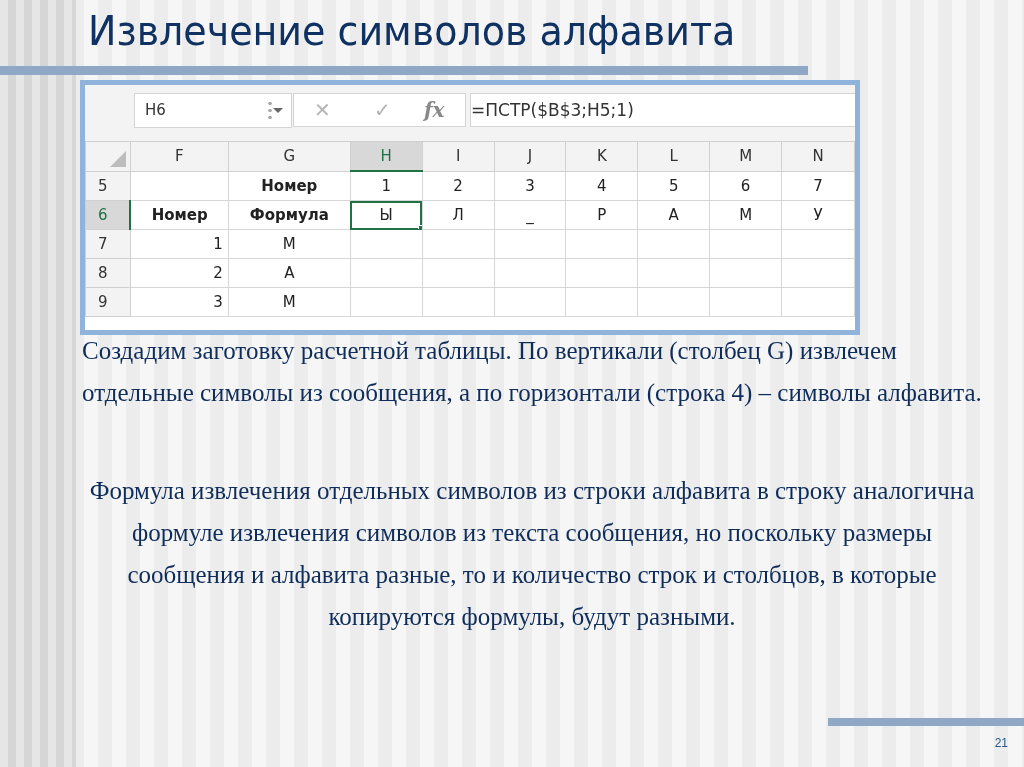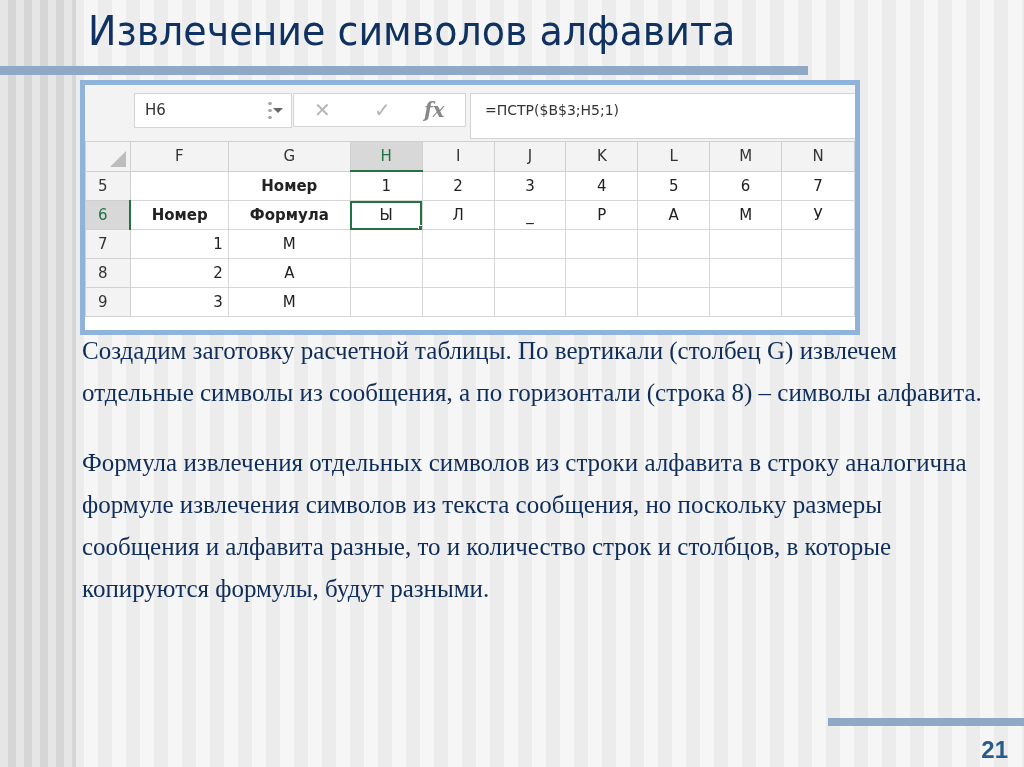--- a/index.html
+++ b/index.html
@@ -19,21 +19,21 @@
     letter-spacing:0px; transform:scaleX(0.95); transform-origin:left;
     white-space:nowrap;
   }
   .title-rule {
     position:absolute; left:0; top:66px; width:808px; height:9px; background:#8ea8c6;
   }
   .footer-rule {
     position:absolute; left:828px; top:718px; width:196px; height:8px; background:#8ea8c6;
   }
   .page-num {
-    position:absolute; right:16px; top:736px; font-size:24px; font-weight:bold; color:#2a5a8c;
+    position:absolute; right:16px; top:736px; font-size:12px; font-weight:normal; color:#2a5a8c;
   }
   
   .excel {
     position:absolute; left:80px; top:80px; width:770px; height:245px;
     border:5px solid #8fb3db; background:#ffffff;
   }
   .fbar {
     position:absolute; left:0; top:0; width:770px; height:56px; background:#f3f3f3;
   }
   .namebox {
@@ -50,23 +50,23 @@
     background: radial-gradient(circle, #aaa 1.5px, transparent 2px) 0 0/4px 7px repeat-y; }
   .fxbox {
     position:absolute; left:208px; top:8px; width:173px; height:34px;
     background:#fff; border:1px solid #d4d4d4; box-sizing:border-box;
   }
   .fxbox span { position:absolute; top:4px; font-size:20px; color:#b5b5b5; }
   .cancel-icon { left:20px; }
   .enter-icon { left:80px; }
   .fx-icon { left:130px; font-family:"DejaVu Serif", serif; font-style:italic; font-weight:bold; color:#888 !important; }
   .formula {
-    position:absolute; left:385px; top:8px; width:385px; height:46px;
+    position:absolute; left:385px; top:8px; width:385px; height:34px;
     background:#fff; border:1px solid #d4d4d4; border-right:none; box-sizing:border-box;
-    font-family:"DejaVu Sans", sans-serif; font-size:14px; color:#333; line-height:32px; padding-left:14px;
+    font-family:"DejaVu Sans", sans-serif; font-size:17px; color:#333; line-height:32px; 
   }
   table.grid {
     position:absolute; left:0; top:56px; border-collapse:collapse; table-layout:fixed;
     font-family:"DejaVu Sans", sans-serif; font-size:15px; color:#222;
   }
   table.grid td, table.grid th {
     border:1px solid #d6d6d6; height:28px; padding:0 5px; overflow:hidden; white-space:nowrap;
   }
   table.grid th {
     background:#f3f3f3; font-weight:normal; color:#333; text-align:center; border-color:#d0d0d0;
@@ -80,21 +80,21 @@
   td.b { font-weight:bold; text-align:center; }
   td.c { text-align:center; }
   td.r { text-align:right; }
   td.active { outline:2px solid #217346; outline-offset:-2px; position:relative; }
   td.active::after { content:""; position:absolute; right:-3px; bottom:-3px; width:5px; height:5px; background:#217346; border:1px solid #fff; }
   .body-text {
     position:absolute; left:82px; width:900px;
     font-family:"Liberation Serif", serif; font-size:25px; line-height:42px; color:#0f2d5a;
   }
   .p1 { top:330px; }
-  .p2 { top:442px; }
+  .p2 { top:470px;text-align:center; }
 </style>
 </head>
 <body>
 
 <div class="left-band"></div>
 
 <div class="title">Извлечение символов алфавита</div>
 <div class="title-rule"></div>
 
 <div class="excel">
@@ -195,17 +195,17 @@
       <td></td>
           <td></td>
       <td></td>
           <td></td>
       <td></td>
     </tr>
   </tbody>
     </table>
 </div>
 
-<div class="body-text p1">Создадим заготовку расчетной таблицы. По вертикали (столбец G) извлечем отдельные символы из сообщения, а по горизонтали (строка 8) – символы алфавита.</div>
+<div class="body-text p1">Создадим заготовку расчетной таблицы. По вертикали (столбец G) извлечем отдельные символы из сообщения, а по горизонтали (строка 4) – символы алфавита.</div>
 <div class="body-text p2">Формула извлечения отдельных символов из строки алфавита в строку аналогична формуле извлечения символов из текста сообщения, но поскольку размеры сообщения и алфавита разные, то и количество строк и столбцов, в которые копируются формулы, будут разными.</div>
 
 <div class="footer-rule"></div>
 <div class="page-num">21</div>
 
 </body></html>

